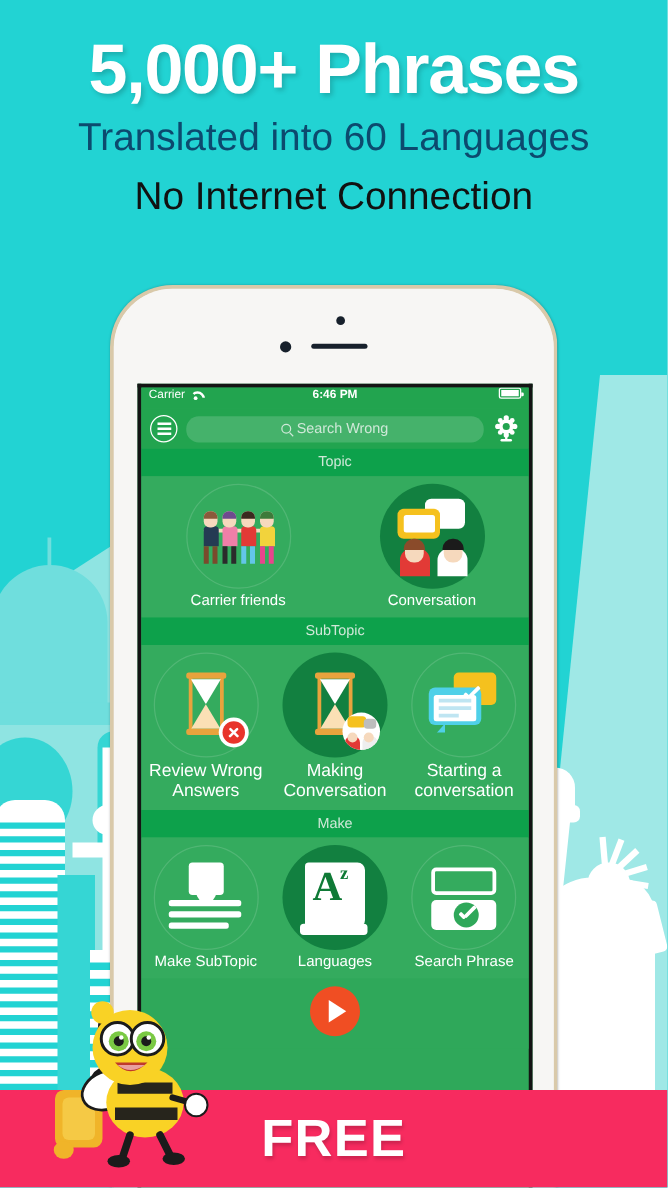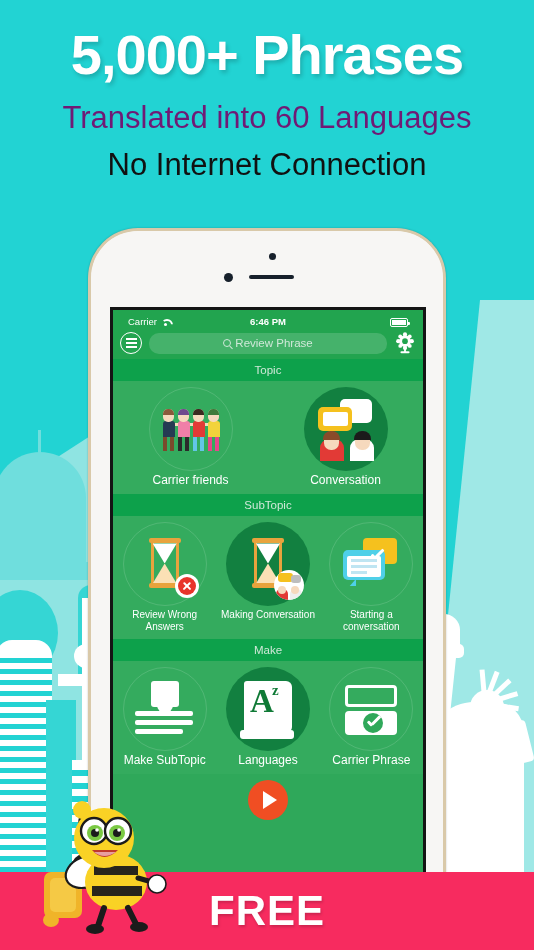--- a/index.html
+++ b/index.html
@@ -107,21 +107,21 @@
   }
 
   
   .headings { position:absolute; top:0; left:0; width:534px; text-align:center; z-index:5; }
   .h-main {
     font-size:56px; font-weight:bold; color:#fff; letter-spacing:-1px;
     margin-top:26px; line-height:1.05;
     text-shadow:2px 3px 4px rgba(0,0,0,.18);
   }
   .h-sub {
-    font-size:31px; color:#701a75; margin-top:16px; line-height:1.12; font-weight:normal;
+    font-size:31px; color:#0c4a6e; margin-top:8px; line-height:1.12; font-weight:normal;
   }
   .h-sub2 { font-size:31px; color:#111; margin-top:12px; line-height:1.12; }
 
   
   .phone {
     position:absolute; left:88px; top:228px; width:358px; height:722px;
     background:#f4f3f1;
     border-radius:50px 50px 0 0;
     box-shadow:0 0 2px rgba(0,0,0,.25);
     z-index:6;
@@ -139,21 +139,21 @@
 
   .screen {
     position:absolute; left:19px; top:76px; width:316px; height:646px;
     background:#2fa85a; overflow:hidden;
     border:3px solid #141414; border-bottom:none;
   }
 
   
   .statusbar {
     height:17px; background:#22a44f; color:#fff; font-size:9.5px;
-    display:flex; align-items:flex-end; padding:0 15px; position:relative;
+    display:flex; align-items:flex-start; padding:0 6px; position:relative;
   }
   .sb-left { display:flex; align-items:center; gap:3px; }
   .wifi { width:10px; height:8px; position:relative; }
   .wifi:before{
     content:""; position:absolute; left:1px; top:1px; width:8px; height:8px;
     border:2px solid #fff; border-radius:50%;
     clip-path:polygon(0 0,100% 0,100% 48%,50% 48%);
   }
   .wifi:after{
     content:""; position:absolute; left:3.5px; top:5px; width:3px; height:3px;
@@ -199,21 +199,21 @@
     width:84px; height:84px; border-radius:50%;
     display:flex; align-items:center; justify-content:center;
     position:relative;
   }
   .tile-ic.ring { border:1px solid rgba(255,255,255,.14); }
   .tile-ic.active { background:#128040; }
   .tile-lb {
     color:#fff; font-size:12px; text-align:center; margin-top:3px; line-height:1.12;
     max-width:100px;
   }
-  .tile-lb.sm { font-size:10px; }
+  .tile-lb.sm { font-size:14px; }
 
   .icon-art { width:64px; height:64px; position:relative; }
 
   
   .pp { position:absolute; bottom:10px; width:12px; }
   .pp .hd { width:11px; height:13px; border-radius:5px; background:#f6d9bd; margin:0 auto; position:relative; z-index:2;}
   .pp .hr { position:absolute; top:0; left:0; width:11px; height:6px; border-radius:5px 5px 0 0; }
   .pp .bd { width:12px; height:16px; border-radius:3px 3px 0 0; margin-top:-1px; }
   .pp .lg { width:4px; height:14px; display:inline-block; }
   .pp .lgs { display:flex; justify-content:space-between; width:11px; margin:0 auto; }
@@ -419,21 +419,21 @@
       </div>
 
       <div class="navbar">
         <div class="hamburger">
           <i></i>
           <i></i>
           <i></i>
         </div>
         <div class="searchbox">
           <span class="mag"></span>
-          <span class="search-ph">Review Phrase</span>
+          <span class="search-ph">Search Wrong</span>
         </div>
         <div class="gear">
           <svg viewBox="0 0 24 24" aria-hidden="true">
             <g fill="#ffffff">
               <circle cx="12" cy="10" r="6.4"></circle>
               <circle cx="12" cy="2.6" r="2.3"></circle>
                 <circle cx="12" cy="17.4" r="2.3"></circle>
               <circle cx="4.6" cy="10" r="2.3"></circle>
                 <circle cx="19.4" cy="10" r="2.3"></circle>
               <circle cx="6.8" cy="4.8" r="2.1"></circle>
@@ -612,21 +612,21 @@
         </div>
 
         <div class="tile">
           <div class="tile-ic ring">
             <div class="icon-art">
               <div class="cp-top"></div>
               <div class="cp-bot"></div>
               <div class="cp-chk"></div>
             </div>
           </div>
-          <div class="tile-lb">Carrier Phrase</div>
+          <div class="tile-lb">Search Phrase</div>
         </div>
       </div>
 
       <div class="play-wrap">
         <div class="play"></div>
       </div>
 
     </div>
   </div>
 </div>

